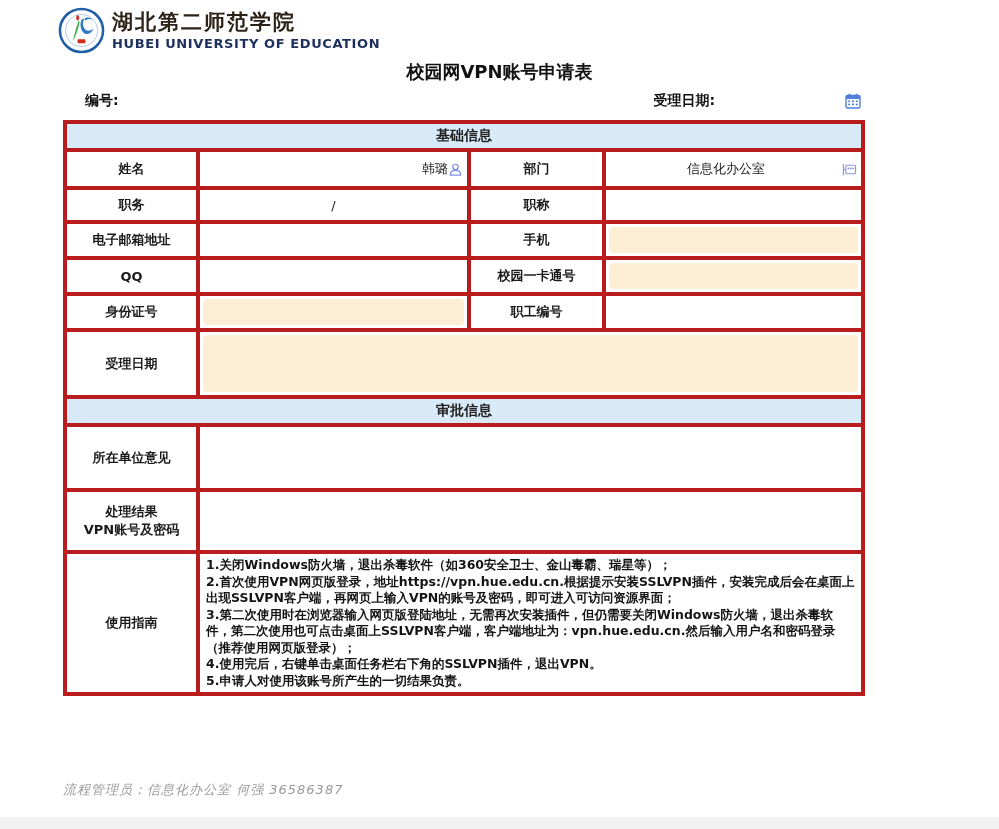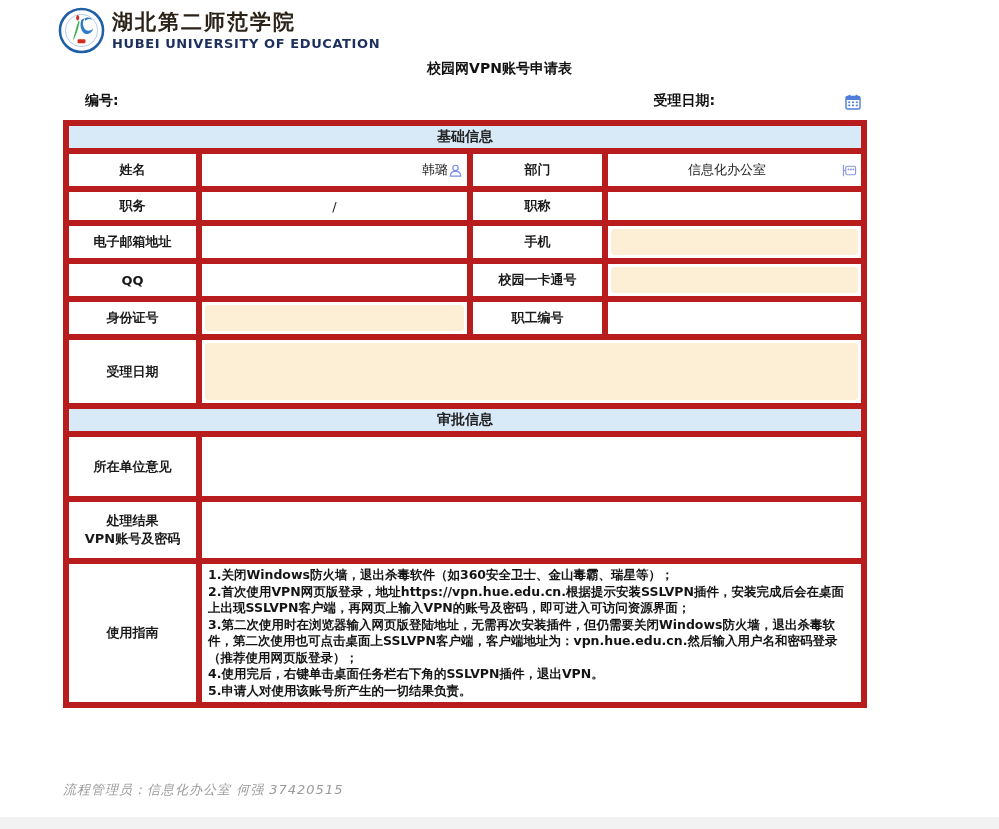--- a/index.html
+++ b/index.html
@@ -10,32 +10,32 @@
   
   .logo-row { position: absolute; top: 7px; left: 58px; display: flex; align-items: center; }
   .logo-emblem { width: 47px; height: 47px; flex: 0 0 auto; }
   .logo-text { margin-left: 7px; }
   .logo-cn { font-size: 21px; font-weight: bold; color: #2b2218;
     font-family: "DejaVu Serif", serif; letter-spacing: 2px; line-height: 1.1; }
   .logo-en { font-size: 13px; font-weight: bold; color: #1c2f5e; letter-spacing: 0.6px; margin-top: 2px; }
 
   
   .form-title { position: absolute; top: 60px; left: 0; width: 100%; text-align: center;
-    font-size: 14px; font-weight: bold; color: #111; }
+    font-size: 18px; font-weight: bold; color: #111; }
   .meta-row { position: absolute; top: 92px; left: 63px; width: 798px;
-    display: flex; align-items: flex-end; font-size: 14px; font-weight: bold; color: #111; }
+    display: flex; align-items: center; font-size: 14px; font-weight: bold; color: #111; }
   .meta-number { margin-left: 22px; }
   .meta-spacer { flex: 1; }
   .meta-date { margin-right: 130px; }
   .calendar-btn { width: 16px; height: 16px; cursor: pointer; }
 
   
   table.form { position: absolute; top: 120px; left: 63px; width: 798px;
     border-collapse: collapse; table-layout: fixed; }
-  td { border: 6px solid #b91c1c; font-size: 13px; color: #1a1a1a;
+  td { border: 4px solid #b91c1c; font-size: 13px; color: #1a1a1a;
     vertical-align: middle; overflow: hidden; }
   td.section { background: #d8e9f8; font-weight: bold; text-align: center;
     font-size: 14px; height: 28px; color: #222; }
   td.lbl { font-weight: bold; text-align: center; padding: 2px 4px; }
   td.val { padding: 0 4px; }
   .val-inner { display: flex; align-items: center; width: 100%; }
   .val-text-left { flex: 1; text-align: right; padding-left: 4px; }
   .val-text-center { flex: 1; text-align: center; }
   .cell-icon { width: 15px; height: 15px; flex: 0 0 auto; cursor: pointer; }
 
@@ -247,16 +247,16 @@
         <div class="guide-line">1.关闭Windows防火墙，退出杀毒软件（如360安全卫士、金山毒霸、瑞星等）；</div>
         <div class="guide-line">2.首次使用VPN网页版登录，地址https://vpn.hue.edu.cn.根据提示安装SSLVPN插件，安装完成后会在桌面上出现SSLVPN客户端，再网页上输入VPN的账号及密码，即可进入可访问资源界面；</div>
         <div class="guide-line">3.第二次使用时在浏览器输入网页版登陆地址，无需再次安装插件，但仍需要关闭Windows防火墙，退出杀毒软件，第二次使用也可点击桌面上SSLVPN客户端，客户端地址为：vpn.hue.edu.cn.然后输入用户名和密码登录（推荐使用网页版登录）；</div>
         <div class="guide-line">4.使用完后，右键单击桌面任务栏右下角的SSLVPN插件，退出VPN。</div>
         <div class="guide-line">5.申请人对使用该账号所产生的一切结果负责。</div>
       </td>
     </tr>
   </tbody>
     </table>
 
-  <div class="footer-note">流程管理员：信息化办公室 何强 37420515</div>
+  <div class="footer-note">流程管理员：信息化办公室 何强 36586387</div>
   <div class="bottom-strip"></div>
 
 </div>
 
 </body></html>

